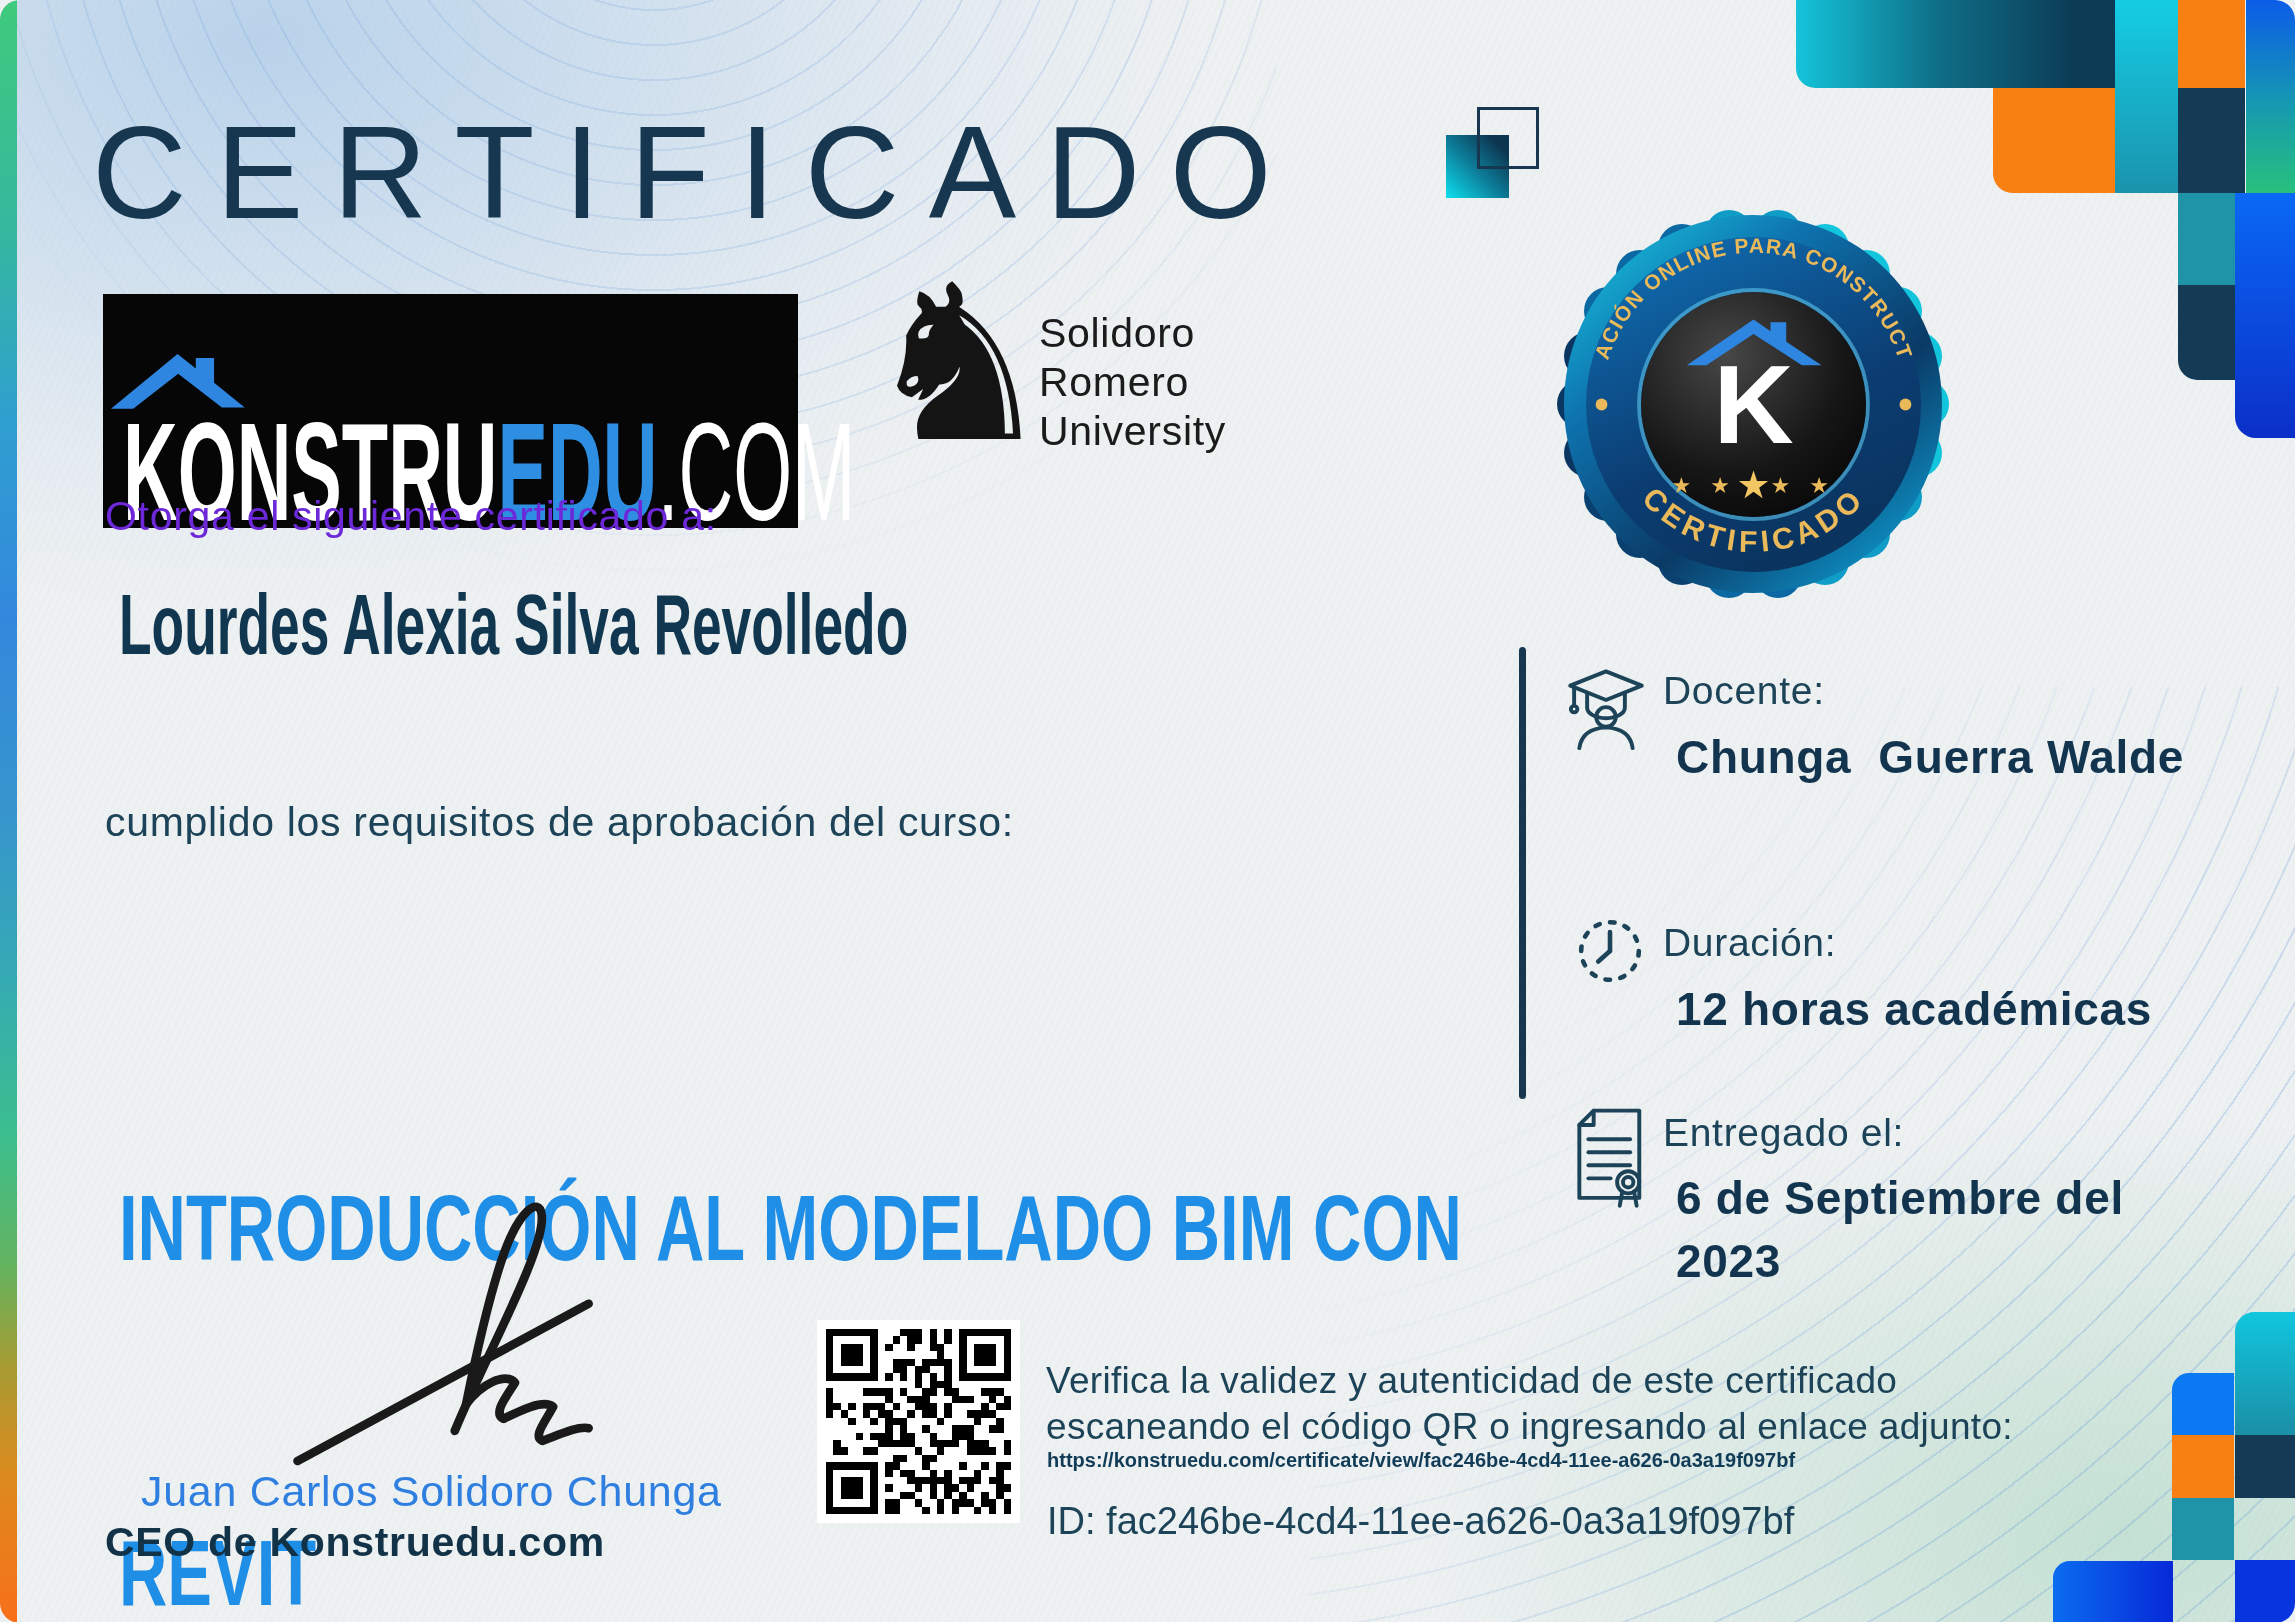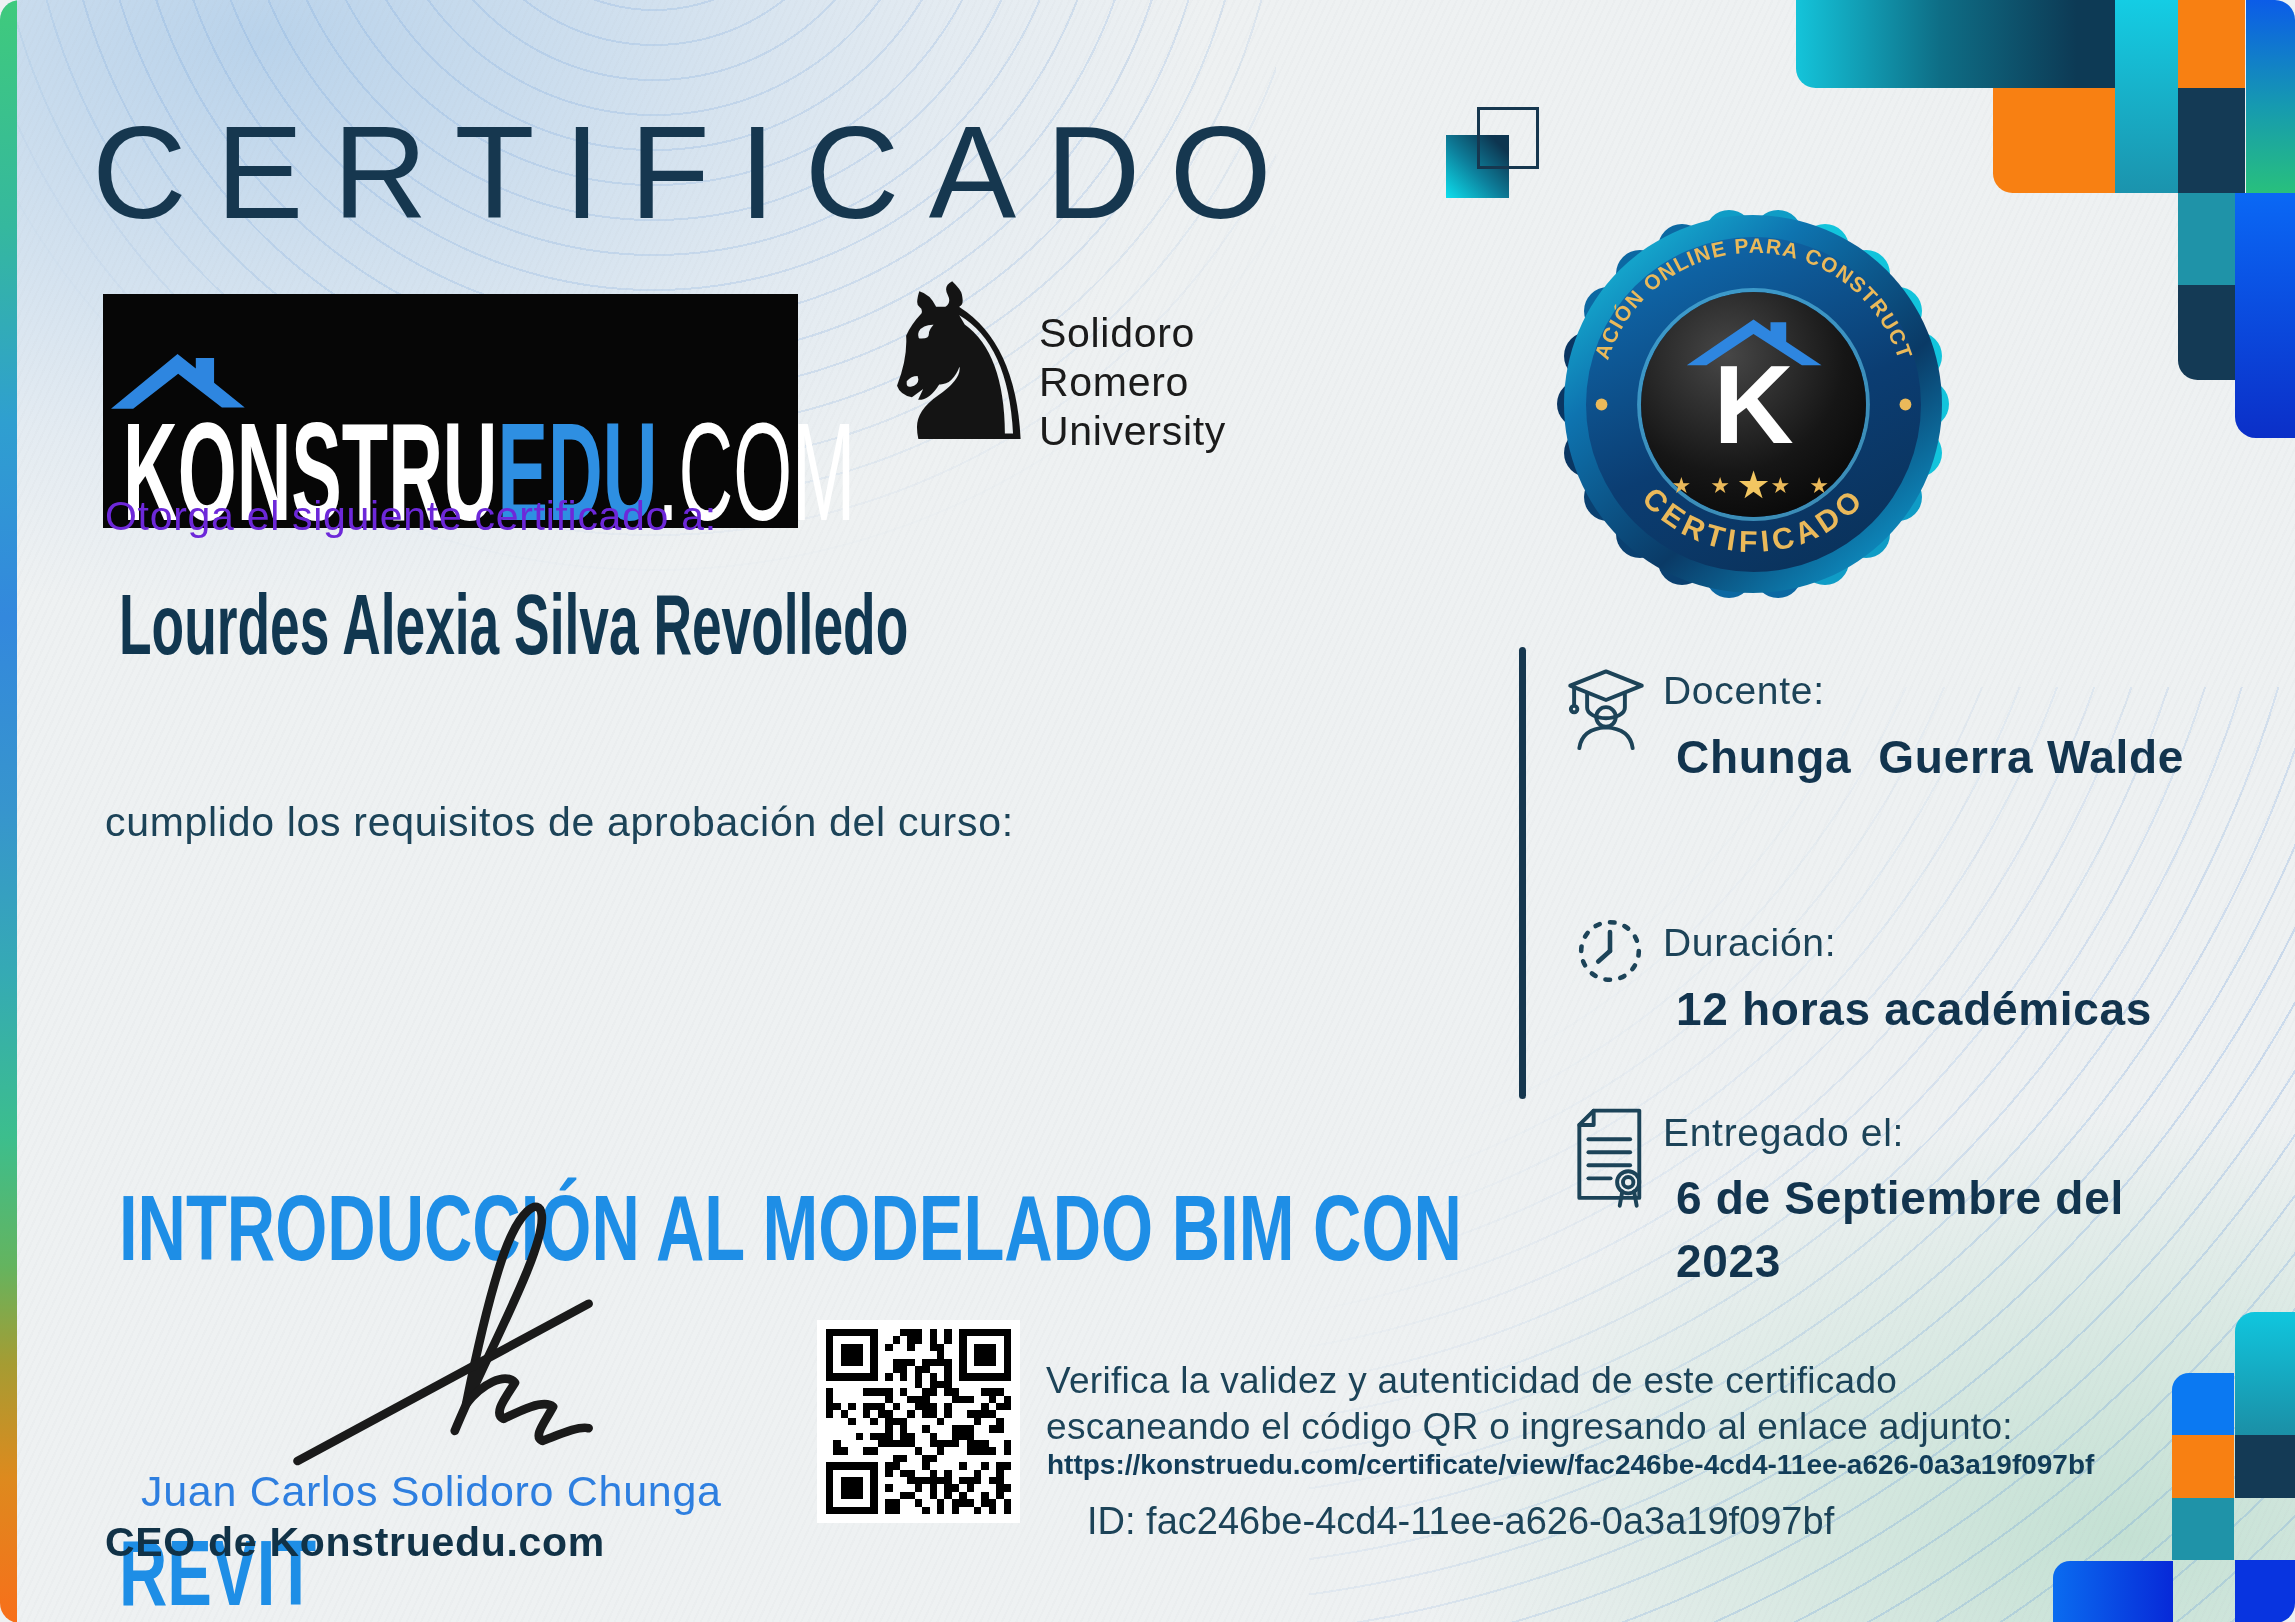--- a/index.html
+++ b/index.html
@@ -88,22 +88,22 @@
 
   
   .sig{left:275px;top:1190px;}
   .signame{left:105px;top:1467px;font-size:43px;color:#2e7fe0;letter-spacing:0.7px;margin-left:36px;}
   .sigrole{left:105px;top:1519px;font-size:41px;font-weight:700;color:#113247;letter-spacing:0.7px;}
 
   .qr{left:817px;top:1320px;width:203px;height:203px;background:#ffffff;}
   .qr svg{position:absolute;left:9.2px;top:9.2px;}
   .ver1{left:1046px;top:1360px;font-size:37px;color:#1c4358;letter-spacing:0.3px;}
   .ver2{left:1046px;top:1406px;font-size:37px;color:#1c4358;letter-spacing:0.3px;}
-  .verurl{left:1047px;top:1449px;font-size:28px;font-weight:700;color:#113c58;}
-  .verid{left:1047px;top:1500px;font-size:38px;color:#1c4358;margin-left:40px;}
+  .verurl{left:1047px;top:1449px;font-size:20px;font-weight:700;color:#113c58;}
+  .verid{left:1047px;top:1500px;font-size:38px;color:#1c4358;}
 </style>
 </head>
 <body>
 
 <div class="page">
 
   <div class="abs paper"></div>
   <div class="abs arcs-tl"></div>
   <div class="abs arcs-br"></div>
   <div class="abs left-strip"></div>

